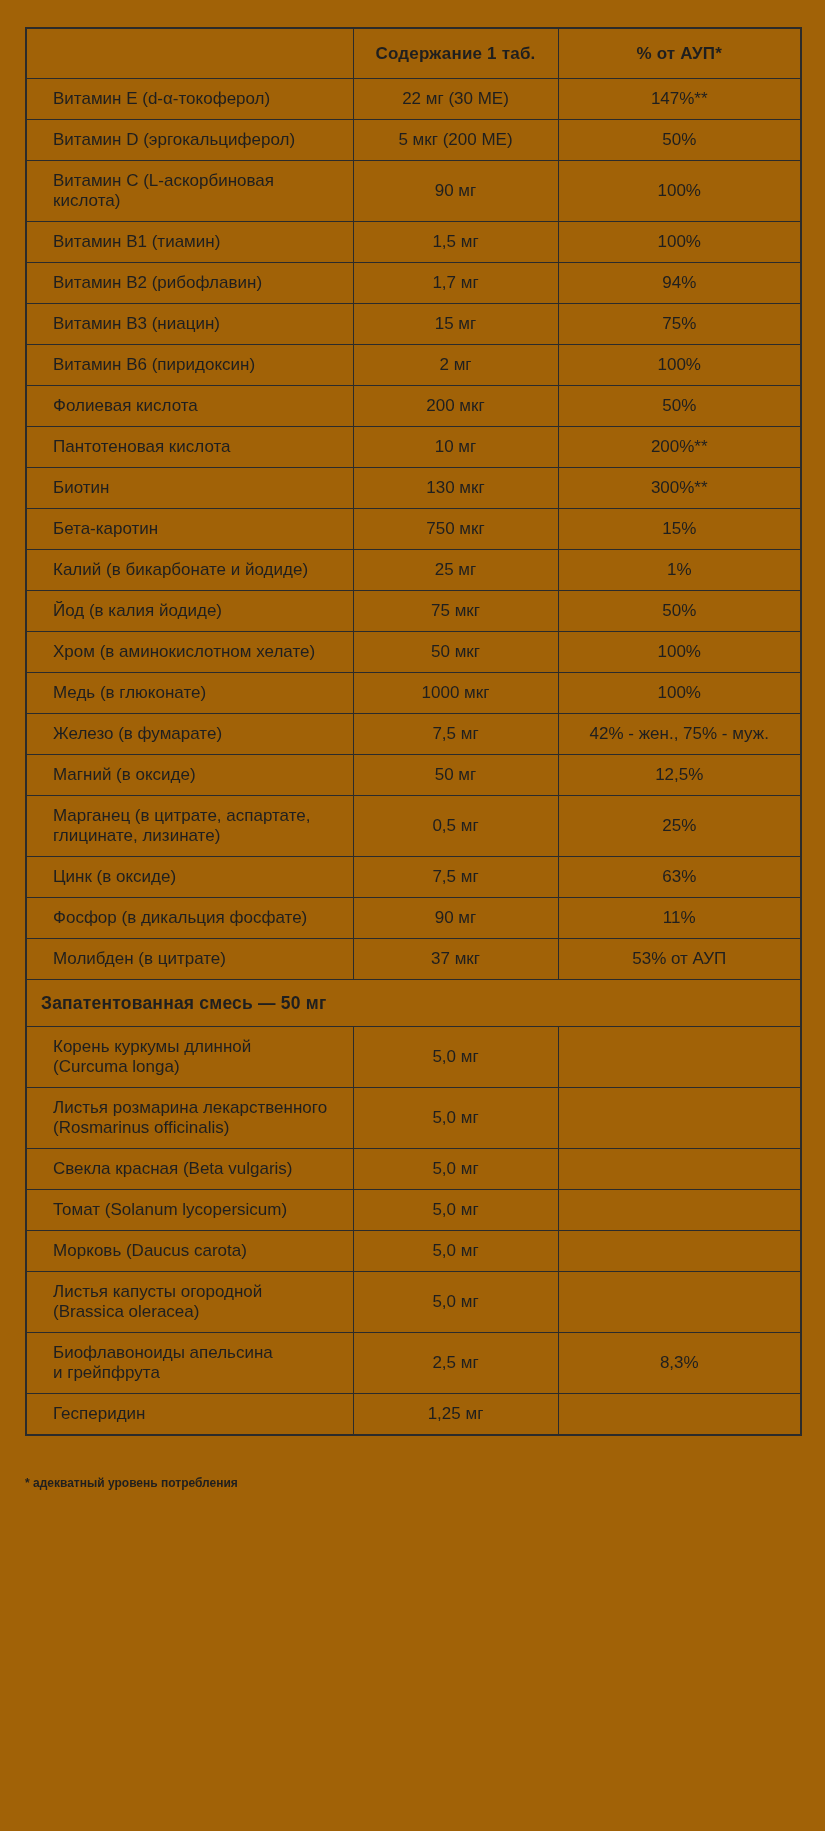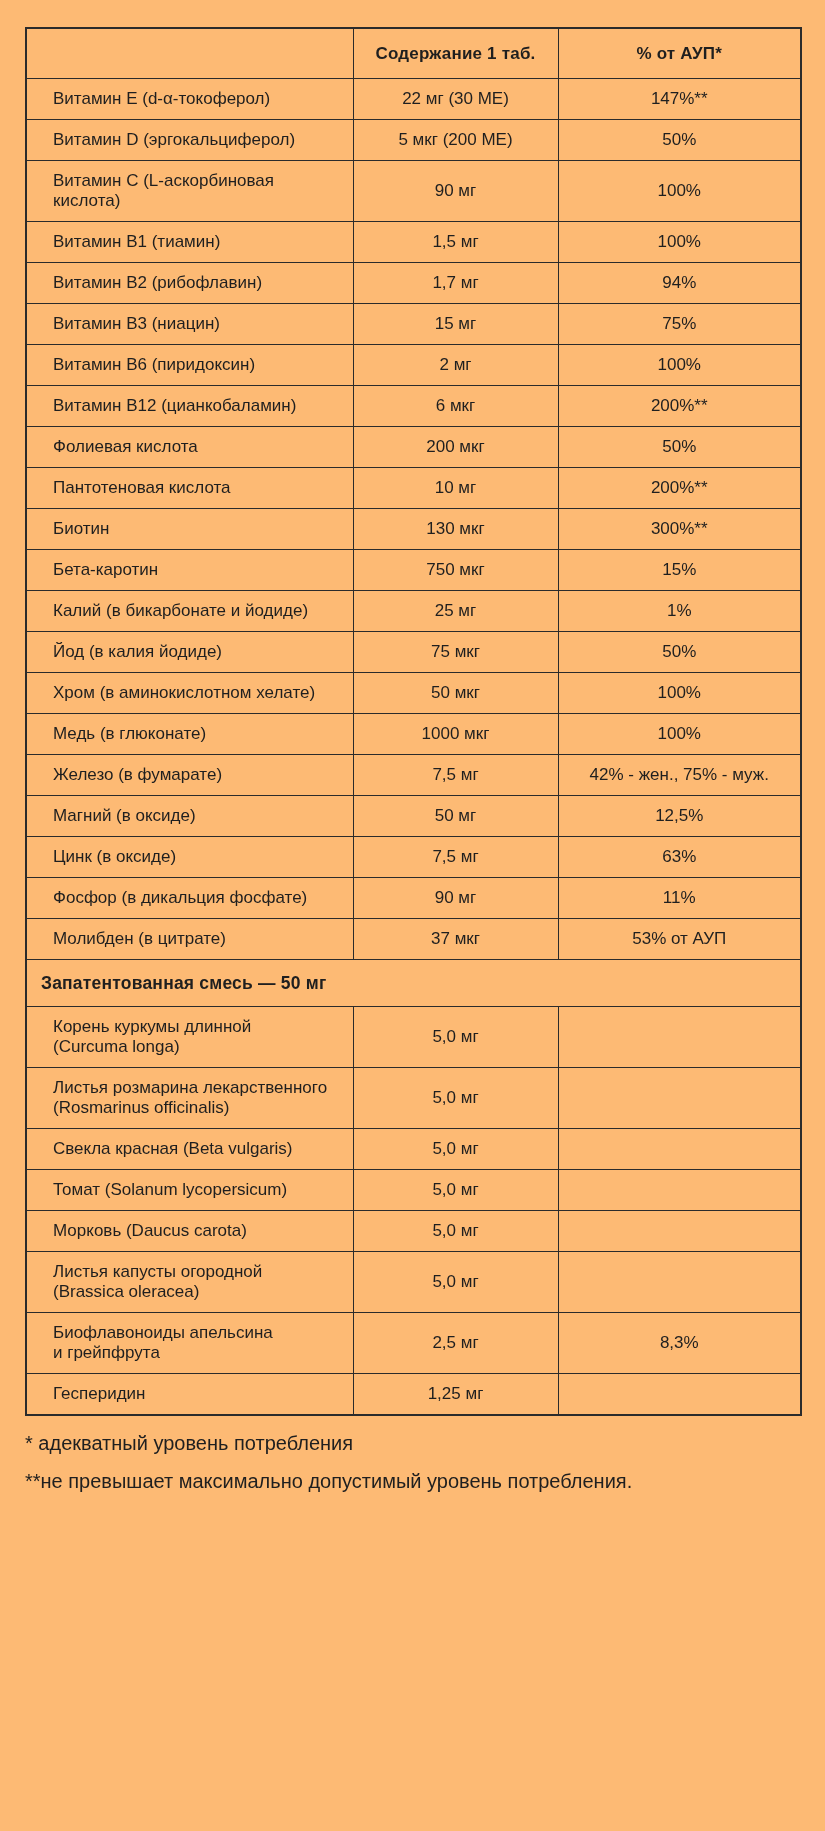--- a/index.html
+++ b/index.html
@@ -6,21 +6,21 @@
     margin: 0;
     padding: 0;
     background: #ffffff;
   }
   .page {
     position: relative;
     width: 825px;
     height: 1831px;
     box-sizing: border-box;
     padding: 27px 25px 0 25px;
-    background: #fdba74;
+    background: #a16207;
     font-family: "Liberation Sans", sans-serif;
     color: #1f1f1f;
   }
   table.facts {
     width: 775px;
     table-layout: fixed;
     border-collapse: collapse;
     border: 2.5px solid #2b2b2b;
   }
   col.c-name   { width: 327px; }
@@ -51,23 +51,24 @@
     text-align: center;
   }
   td.section {
     font-weight: 700;
     text-align: left;
     padding: 13px 10px 13px 14px;
     font-size: 17.5px;
     letter-spacing: .2px;
   }
   .footnotes {
-    margin-top: 18px;
-    font-size: 20px;
+    margin-top: 38px;
+    font-size: 12px;
     line-height: 19px;
+    font-weight: bold;
   }
   .footnotes p {
     margin: 0 0 19px 0;
   }
 </style>
 </head>
 <body>
 
 <div class="page">
 
@@ -115,25 +116,20 @@
           <td class="name">Витамин B3 (ниацин)</td>
           <td class="center">15 мг</td>
           <td class="center">75%</td>
         </tr>
         <tr>
           <td class="name">Витамин B6 (пиридоксин)</td>
           <td class="center">2 мг</td>
           <td class="center">100%</td>
         </tr>
         <tr>
-          <td class="name">Витамин B12 (цианкобаламин)</td>
-          <td class="center">6 мкг</td>
-          <td class="center">200%**</td>
-        </tr>
-        <tr>
           <td class="name">Фолиевая кислота</td>
           <td class="center">200 мкг</td>
           <td class="center">50%</td>
         </tr>
         <tr>
           <td class="name">Пантотеновая кислота</td>
           <td class="center">10 мг</td>
           <td class="center">200%**</td>
         </tr>
         <tr>
@@ -168,20 +164,26 @@
         </tr>
         <tr>
           <td class="name">Железо (в фумарате)</td>
           <td class="center">7,5 мг</td>
           <td class="center">42% - жен., 75% - муж.</td>
         </tr>
         <tr>
           <td class="name">Магний (в оксиде)</td>
           <td class="center">50 мг</td>
           <td class="center">12,5%</td>
+        </tr>
+        <tr>
+          <td class="name">Марганец (в цитрате, аспартате,
+глицинате, лизинате)</td>
+          <td class="center">0,5 мг</td>
+          <td class="center">25%</td>
         </tr>
         <tr>
           <td class="name">Цинк (в оксиде)</td>
           <td class="center">7,5 мг</td>
           <td class="center">63%</td>
         </tr>
         <tr>
           <td class="name">Фосфор (в дикальция фосфате)</td>
           <td class="center">90 мг</td>
           <td class="center">11%</td>
@@ -236,16 +238,15 @@
         <tr>
           <td class="name">Гесперидин</td>
           <td class="center">1,25 мг</td>
           <td class="center"></td>
         </tr>
       </tbody>
   </table>
 
   <div class="footnotes">
     <p>* адекватный уровень потребления</p>
-    <p>**не превышает максимально допустимый уровень потребления.</p>
   </div>
 
 </div>
 
 </body></html>

